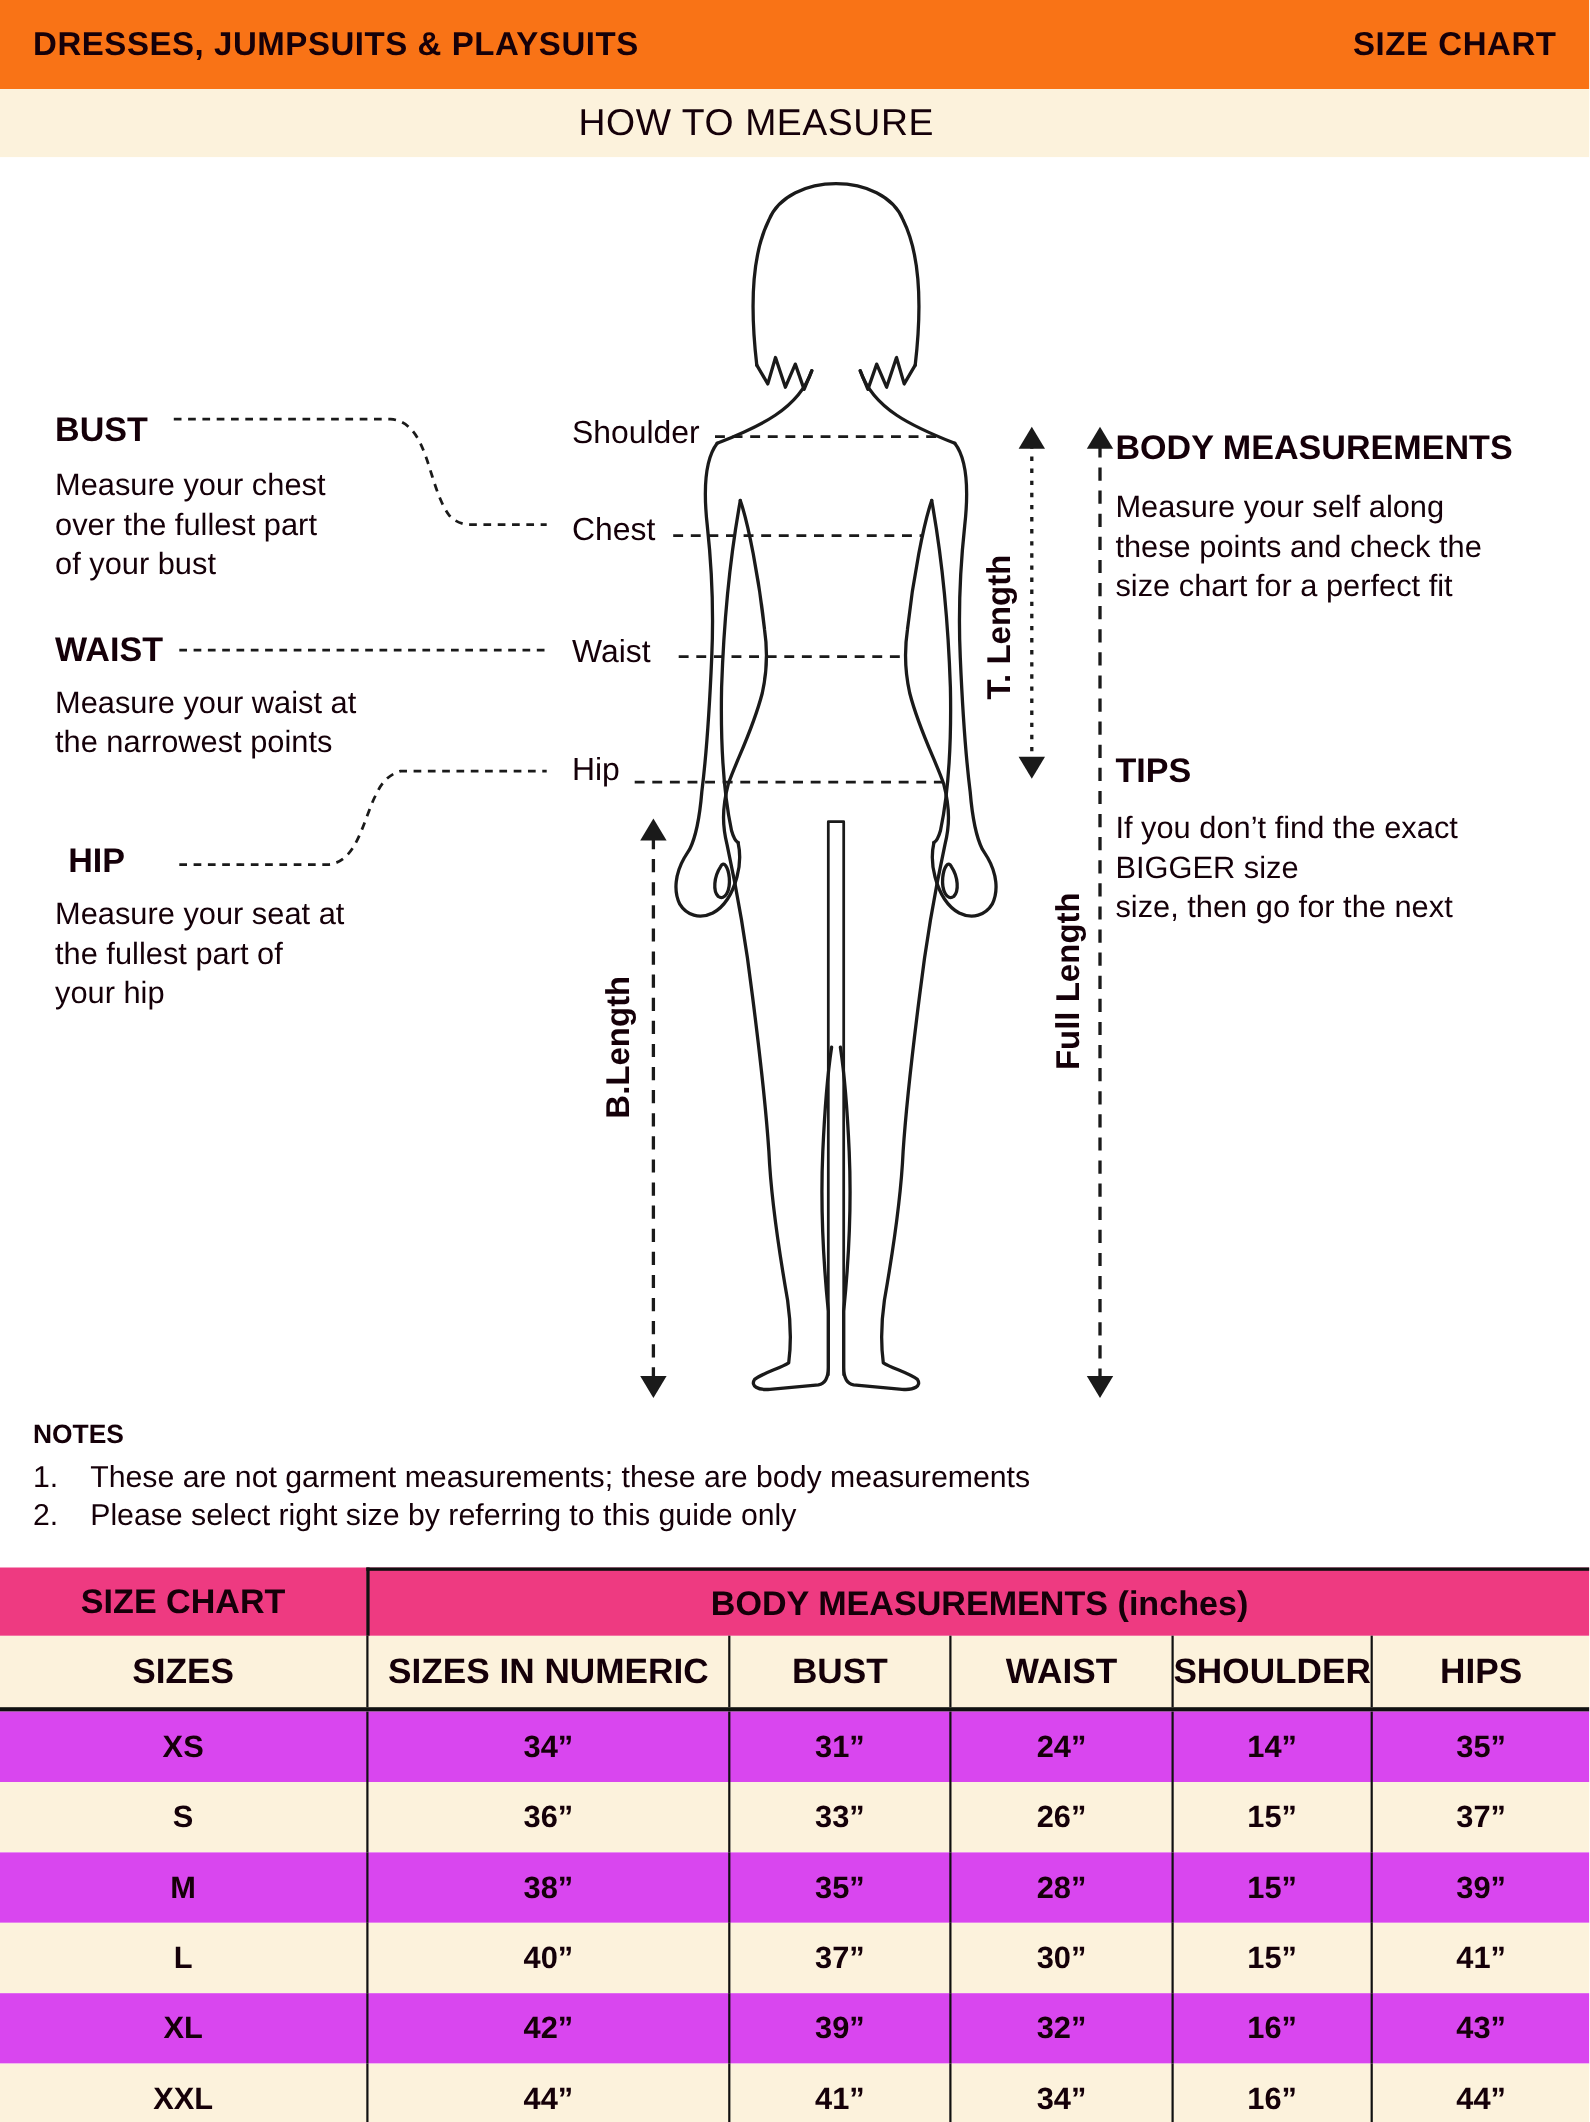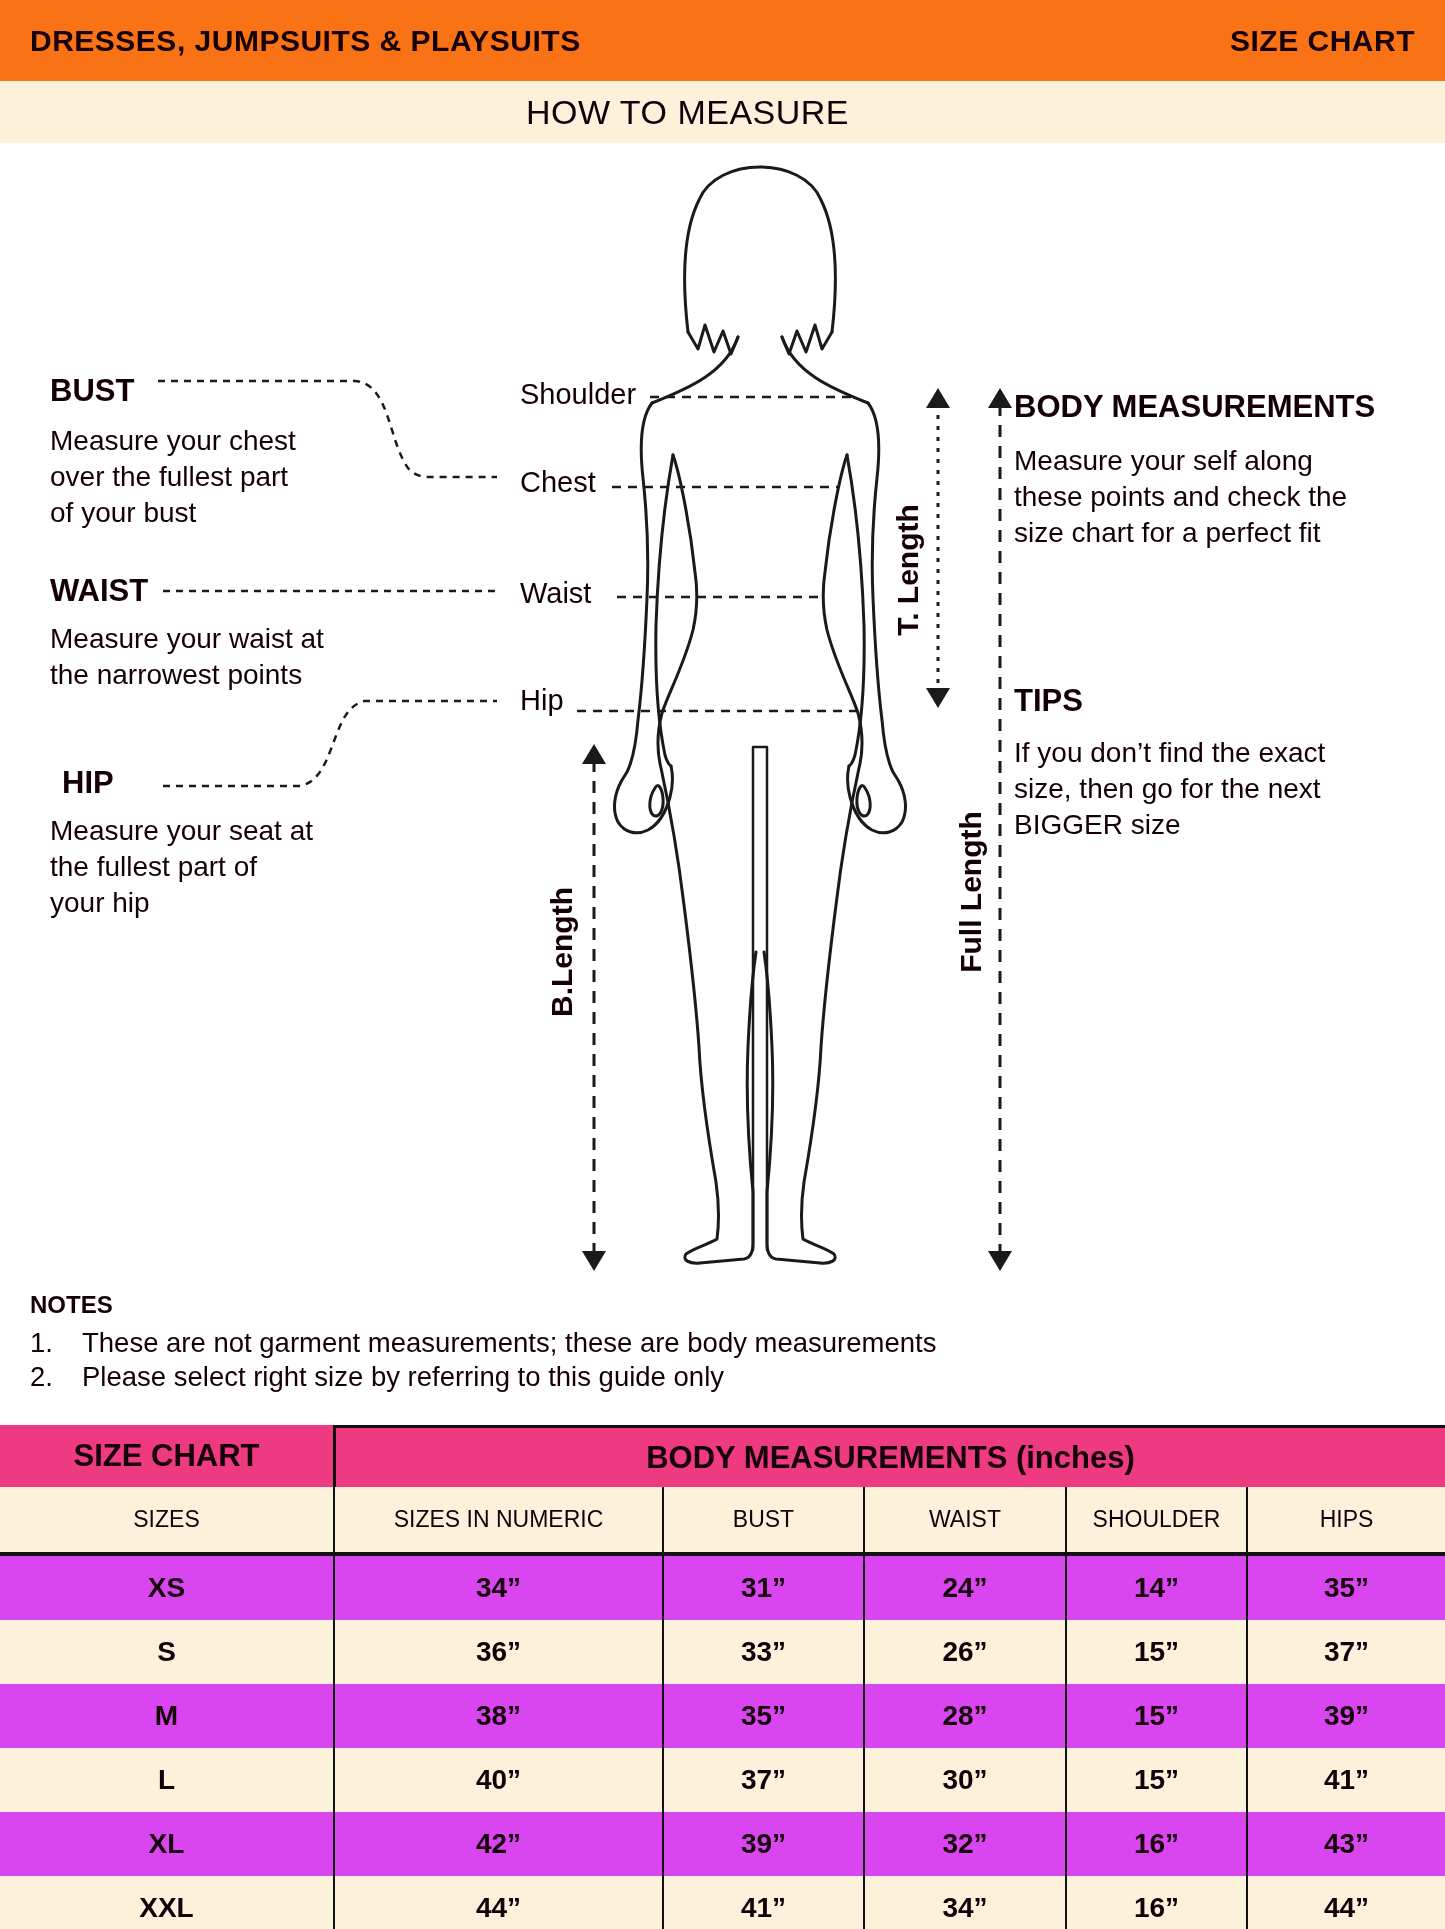--- a/index.html
+++ b/index.html
@@ -34,21 +34,21 @@
   .note-item .num { display:inline-block; width:52px; }
   
   .size-table { position:absolute; top:1425px; left:0; width:1445px; }
   .t-title { display:grid; grid-template-columns:333px 1112px; height:62px; }
   .t-title .cell { background:#EE3A81; display:flex; align-items:center; justify-content:center;
                    font-weight:bold; font-size:31px; }
   .t-title .cell.right { border-left:3px solid #111; border-top:3px solid #111; box-sizing:border-box; }
   .t-head, .t-row { display:grid; grid-template-columns:333px 329px 201px 202px 181px 199px; }
   .t-head { height:65px; background:#FCF2DC; border-bottom:4px solid #111; box-sizing:content-box; }
   .t-head .cell { display:flex; align-items:center; justify-content:center;
-                  font-weight:normal; font-size:23px; }
+                  font-weight:bold; font-size:32px; }
   .t-row { height:64px; }
   .t-row .cell { display:flex; align-items:center; justify-content:center;
                  font-weight:bold; font-size:28px; }
   .t-head .cell + .cell, .t-row .cell + .cell { border-left:2.5px solid #111; box-sizing:border-box; }
   .t-row.pink { background:#d946ef; }
   .t-row.cream { background:#FCF2DC; }
 </style>
 </head>
 <body>
 
@@ -153,22 +153,22 @@
     <div class="abs h1" style="left:1014px; top:246px;">BODY MEASUREMENTS</div>
     <div class="abs body-text" style="left:1014px; top:300px;">
       <div>Measure your self along</div>
       <div>these points and check the</div>
       <div>size chart for a perfect fit</div>
     </div>
 
     <div class="abs h1" style="left:1014px; top:540px;">TIPS</div>
     <div class="abs body-text" style="left:1014px; top:592px;">
       <div>If you don’t find the exact</div>
+      <div>BIGGER size</div>
       <div>size, then go for the next</div>
-      <div>BIGGER size</div>
     </div>
 
     <div class="notes-heading">NOTES</div>
     <div class="note-item" style="top:1184px;">
       <span class="num">1.</span><span>These are not garment measurements; these are body measurements</span>
     </div>
     <div class="note-item" style="top:1218px;">
       <span class="num">2.</span><span>Please select right size by referring to this guide only</span>
     </div>
   </div>

